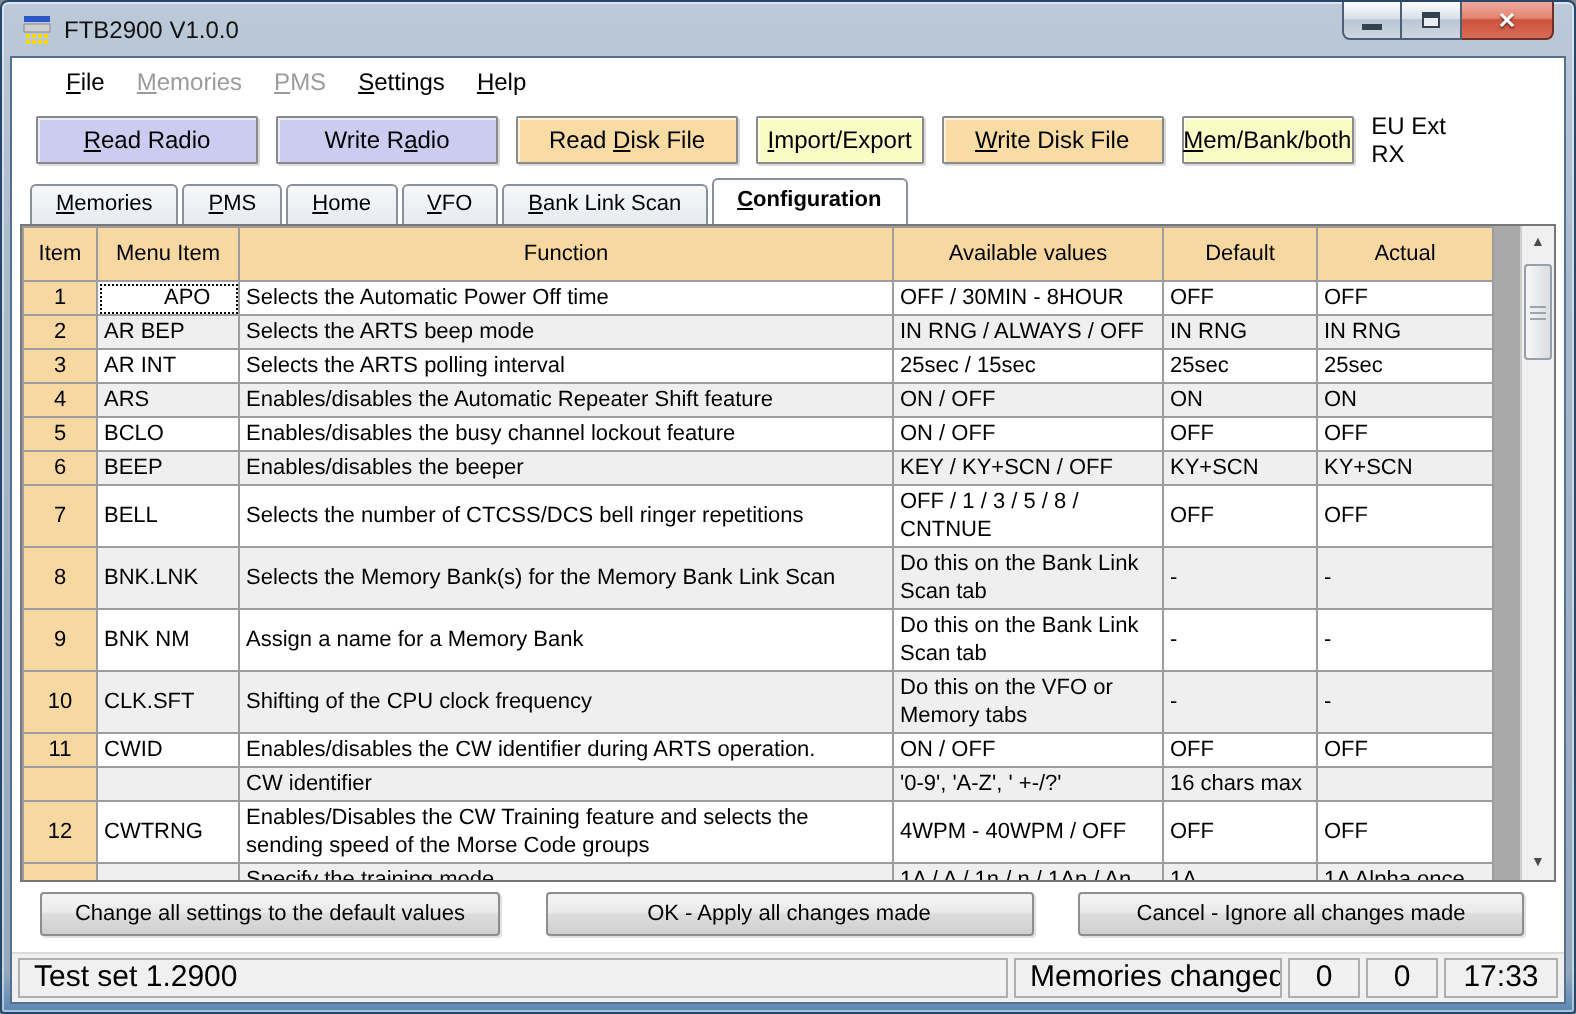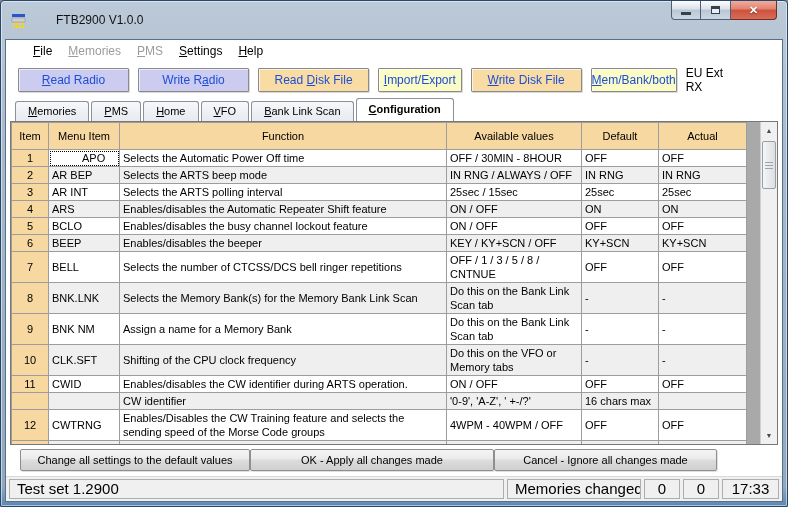--- a/index.html
+++ b/index.html
@@ -6,42 +6,42 @@
   html,body { background:#888; font-family:"Liberation Sans", sans-serif; }
   .window{
     width:788px; height:507px; margin:0 auto; position:relative;
     display:flex; flex-direction:column;
     border:1px solid #26466b; border-radius:4px 4px 2px 2px;
     background:linear-gradient(180deg,#bcc9d8 0%,#a8b9cb 30%,#93a8bd 96%,#5b87b4 100%);
     box-shadow:inset 0 0 0 1px rgba(255,255,255,.5);
     padding:0 4px 4px 4px;
   }
   
-  .titlebar{ height:38px; display:flex; align-items:center; padding-left:6px; position:relative;gap:24px; }
+  .titlebar{ height:27px; display:flex; align-items:center; padding-left:6px; position:relative; }
   .app-icon{ width:16px; height:15px; display:inline-block; margin-right:5px; }
   .title-text{ font-size:12px; color:#111; }
   .winbtns{ position:absolute; top:0; right:6px; display:flex; }
   .wbtn{ height:19px; border:1px solid #4e5f75; border-top:none; display:flex; align-items:center; justify-content:center; }
   .wbtn.min{ width:30px; border-radius:0 0 0 4px; background:linear-gradient(#fdfdfd,#d9e1ea 45%,#bac6d4 50%,#ccd7e2); }
   .wbtn.max{ width:30px; border-left:none; background:linear-gradient(#fdfdfd,#d9e1ea 45%,#bac6d4 50%,#ccd7e2); }
   .wbtn.close{ width:46px; border-left:none; border-radius:0 0 4px 0; border-color:#6e2f27;
     background:linear-gradient(#f0ab9d,#e2826f 45%,#cc523d 50%,#d96c57); color:#fff; font-size:11px; font-weight:bold;
     text-shadow:0 1px 1px rgba(0,0,0,.5); }
   .glyph-min{ width:10px; height:3px; background:#33414f; margin-top:7px; }
   .glyph-max{ width:9px; height:8px; border:1px solid #33414f; border-top-width:3px; background:#e8eef4; }
   
   .client{ flex:1; border:1px solid #56718f; background:#fff; display:flex; flex-direction:column; overflow:hidden; }
   
   .menubar{ height:23px; display:flex; align-items:center; padding:0 3px; font-size:12px; background:#fff;margin-left:16px; }
   .menu-item{ padding:3px 8px; color:#000; cursor:default; }
   .menu-item.disabled{ color:#9b9b9b; }
   .mn{ text-decoration:underline; }
   
   .toolbar{ height:36px; display:flex; align-items:center; padding:0 12px; background:#fff; }
-  .tbtn{ height:24px; width:117px; margin-right:9px; font-size:12px; color:#1d4ed8;
+  .tbtn{ height:24px; width:117px; margin-right:9px; font-size:12px; color:#000000;
     border:1px solid #8a8a8a; border-radius:1px; display:flex; align-items:center; justify-content:center;
     box-shadow:inset 1px 1px 0 rgba(255,255,255,.65), 1px 1px 0 rgba(0,0,0,.15); cursor:default; }
   .tbtn.narrow{ width:88px; }
   .mode-label{ margin-left:auto; margin-right:30px; font-size:12px; color:#000; }
   
   .tabstrip{ height:24px; display:flex; align-items:flex-end; padding:0 0 0 9px; background:#fff; }
   .tab{ height:20px; line-height:19px; padding:0 12px; margin-right:2px; font-size:11px; cursor:default;
     border:1px solid #8a919b; border-bottom:none; border-radius:3px 3px 0 0;
     background:linear-gradient(#f6f8fa,#e7eaee); white-space:nowrap; }
   .tab.active{ height:23px; line-height:21px; font-weight:bold; background:#fff; position:relative; z-index:2; }
@@ -59,21 +59,21 @@
   .gp-filler{ flex:1; background:#a9a9a9; }
   .vscroll{ width:17px; background:#f0f0f0; position:relative; border-left:1px solid #cfcfcf; }
   .sb-btn{ height:17px; width:100%; display:flex; align-items:center; justify-content:center;
     font-size:7px; color:#4a4a4a; cursor:default; }
   .sb-btn.down{ position:absolute; bottom:0; left:0; }
   .sb-thumb{ position:absolute; top:19px; left:1px; width:14px; height:48px;
     background:linear-gradient(90deg,#f6f6f6,#dcdee0); border:1px solid #95a0ab; border-radius:2px;
     display:flex; flex-direction:column; align-items:center; justify-content:center; gap:2px; }
   .sb-grip{ width:8px; height:1px; background:#9aa5b0; }
   
-  .footerbtns{ height:32px; display:flex; align-items:center; padding:0 20px 0 14px; background:#fff; }
+  .footerbtns{ height:32px; display:flex; align-items:center; justify-content:space-between; padding:0 20px 0 14px; background:#fff; }
   .fbtn{ height:22px; font-size:11px; color:#000; border:1px solid #8e8e8e; border-radius:2px;
     background:linear-gradient(#f4f4f4,#ebebeb 45%,#dddddd 50%,#cfcfcf); cursor:default;
     display:flex; align-items:center; justify-content:center; box-shadow:1px 1px 0 rgba(0,0,0,.12); }
   .fbtn.b1{ width:230px; } .fbtn.b2{ width:244px; } .fbtn.b3{ width:223px; }
   
   .statusbar{ margin-top:auto; height:25px; background:#f0f0f0; border-top:1px solid #d9d9d9;
     display:flex; gap:3px; padding:2px 3px; }
   .spanel{ border:1px solid #aeaeae; background:#f0f0f0; font-size:15px; line-height:18px; padding:0 7px;
     color:#000; white-space:nowrap; overflow:hidden; }
   .spanel.wide{ flex:1; }

